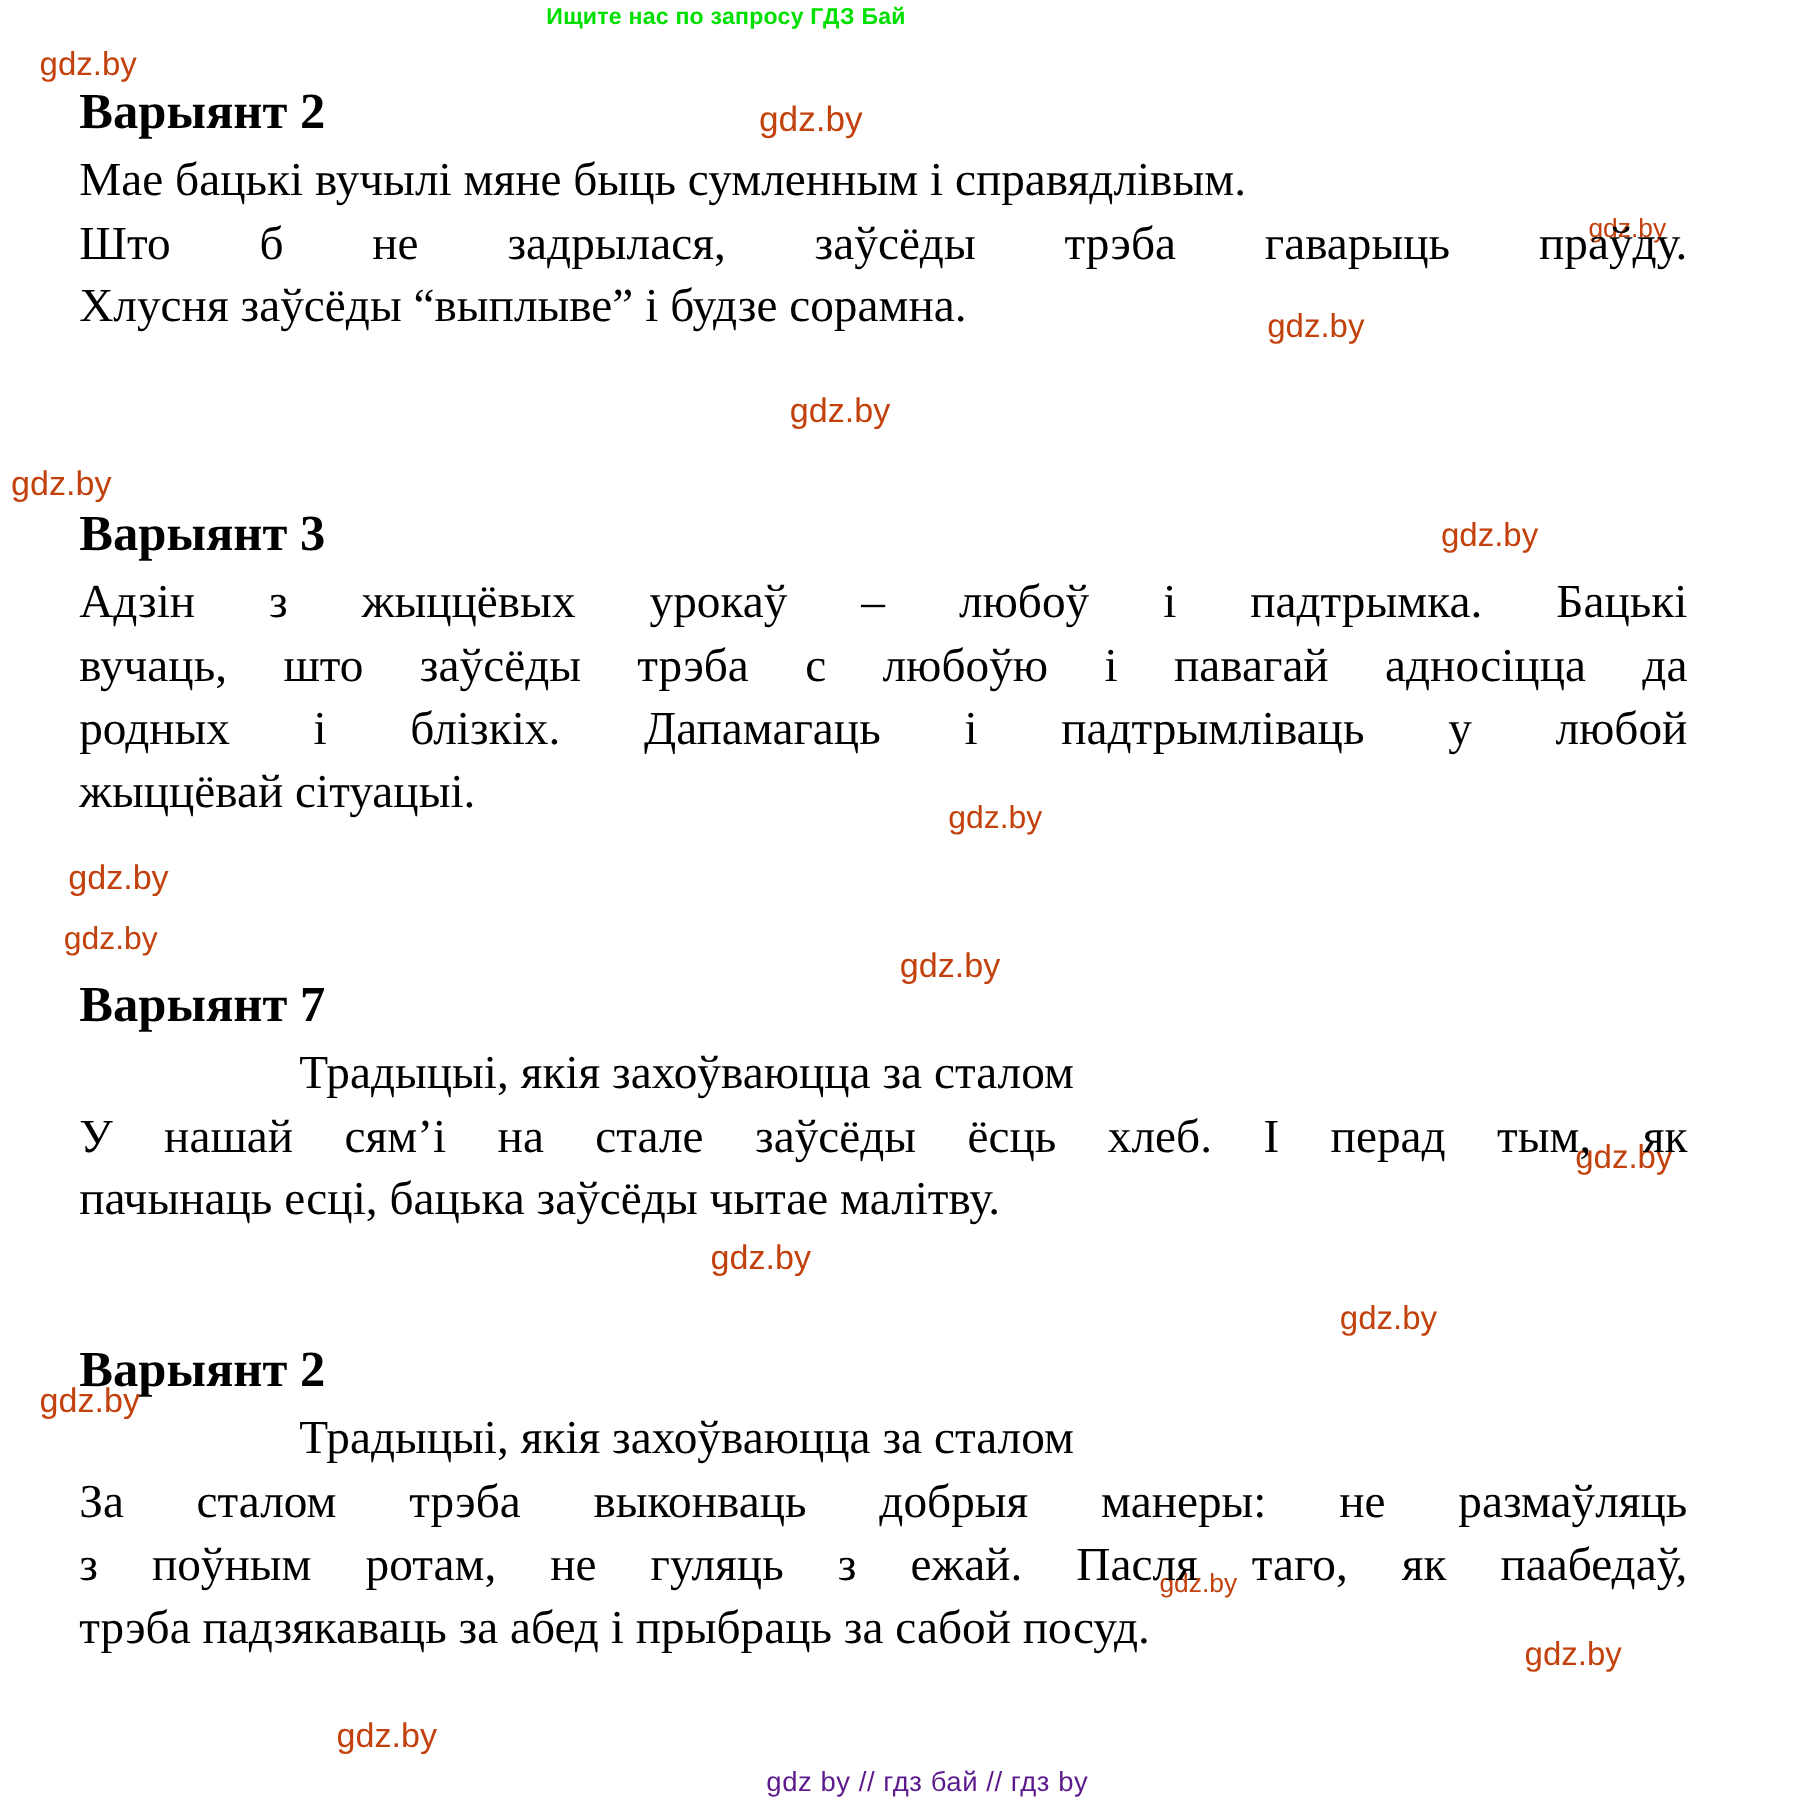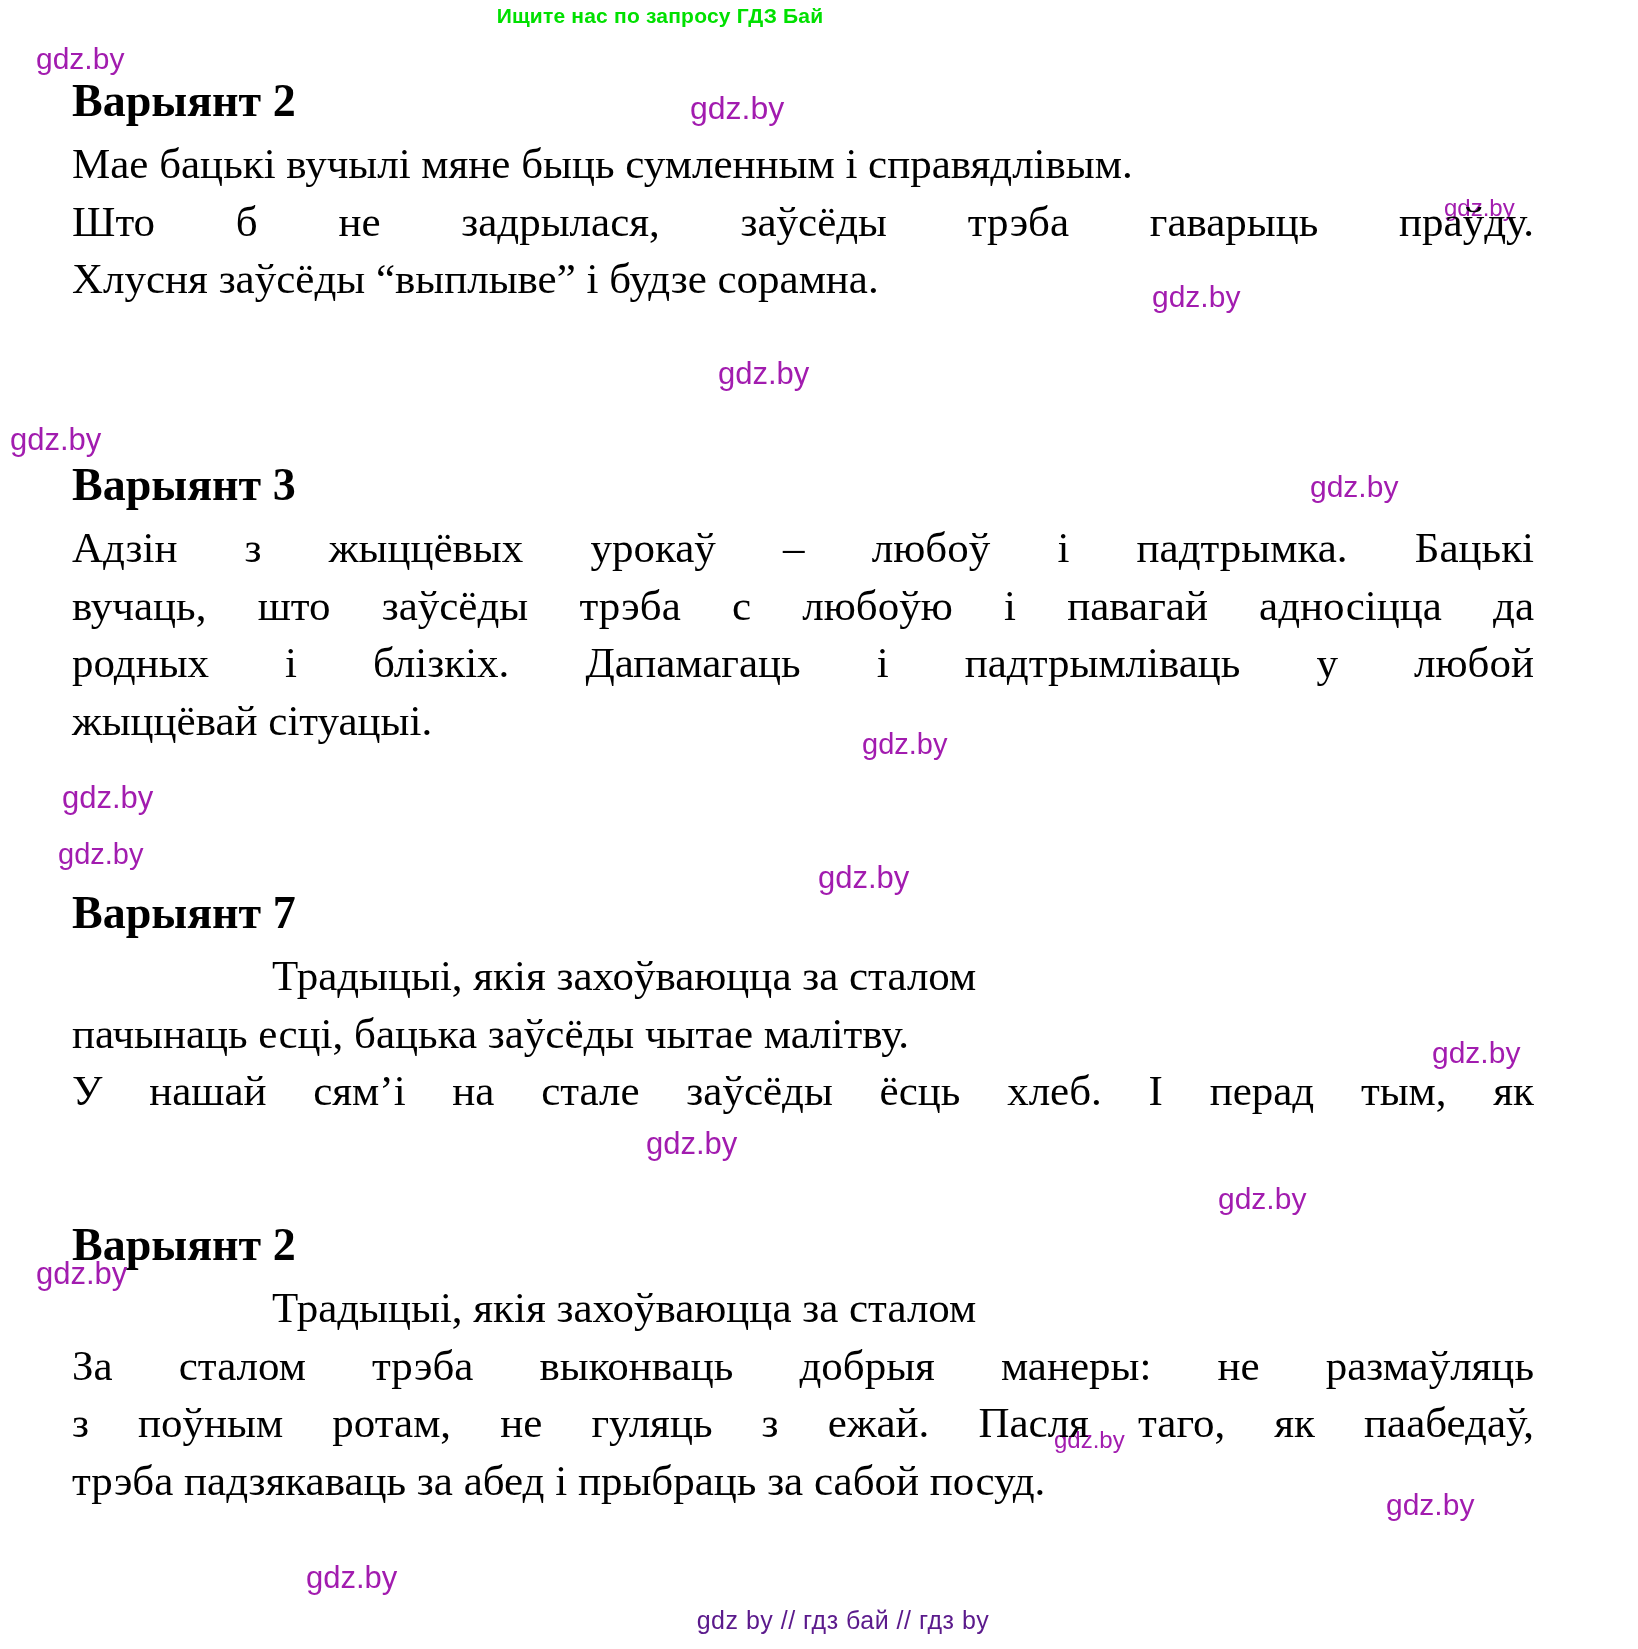--- a/index.html
+++ b/index.html
@@ -33,21 +33,21 @@
     letter-spacing: 0.2px;
     color: #00e000;
     white-space: nowrap;
   }
 
   
   .wm {
     position: absolute;
     font-family: "Liberation Sans", "DejaVu Sans", sans-serif;
     font-weight: 400;
-    color: #a21caf;
+    color: #c2410c;
     white-space: nowrap;
     line-height: 1;
     user-select: none;
   }
 
   .variant-title {
     font-family: "Liberation Serif", "DejaVu Serif", serif;
     font-weight: bold;
     font-size: 46px;
     line-height: 1.02;
@@ -139,22 +139,22 @@
       <span class="line" style="display:block;text-align:justify;text-align-last:justify;">вучаць, што заўсёды трэба с любоўю і павагай адносіцца да</span>
       <span class="line" style="display:block;text-align:justify;text-align-last:justify;">родных і блізкіх. Дапамагаць і падтрымліваць у любой</span>
       <span class="line">жыццёвай сітуацыі.</span>
     </p>
   </div>
 
   <div class="blk" style="left:72px; top:890px; width:1462px;">
     <h2 class="variant-title">Варыянт 7</h2>
     <p class="subhead" style="margin-top:10px;">Традыцыі, якія захоўваюцца за сталом</p>
     <p class="para" style="margin-top:0;">
+      <span class="line" style="display:block;text-align:justify;text-align-last:justify;">У нашай сям’і на стале заўсёды ёсць хлеб. І перад тым, як</span>
       <span class="line">пачынаць есці, бацька заўсёды чытае малітву.</span>
-      <span class="line" style="display:block;text-align:justify;text-align-last:justify;">У нашай сям’і на стале заўсёды ёсць хлеб. І перад тым, як</span>
     </p>
   </div>
 
   <div class="blk" style="left:72px; top:1222px; width:1462px;">
     <h2 class="variant-title">Варыянт 2</h2>
     <p class="subhead" style="margin-top:10px;">Традыцыі, якія захоўваюцца за сталом</p>
     <p class="para" style="margin-top:0;">
       <span class="line" style="display:block;text-align:justify;text-align-last:justify;">За сталом трэба выконваць добрыя манеры: не размаўляць</span>
       <span class="line" style="display:block;text-align:justify;text-align-last:justify;">з поўным ротам, не гуляць з ежай. Пасля таго, як паабедаў,</span>
       <span class="line">трэба падзякаваць за абед і прыбраць за сабой посуд.</span>

